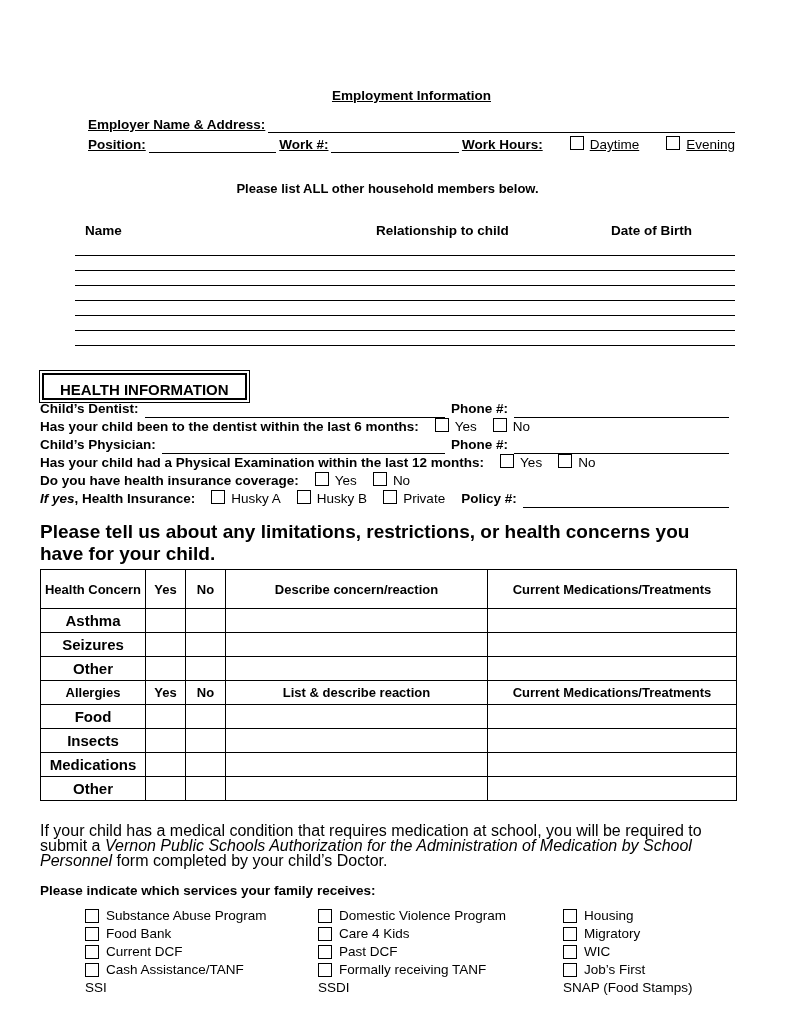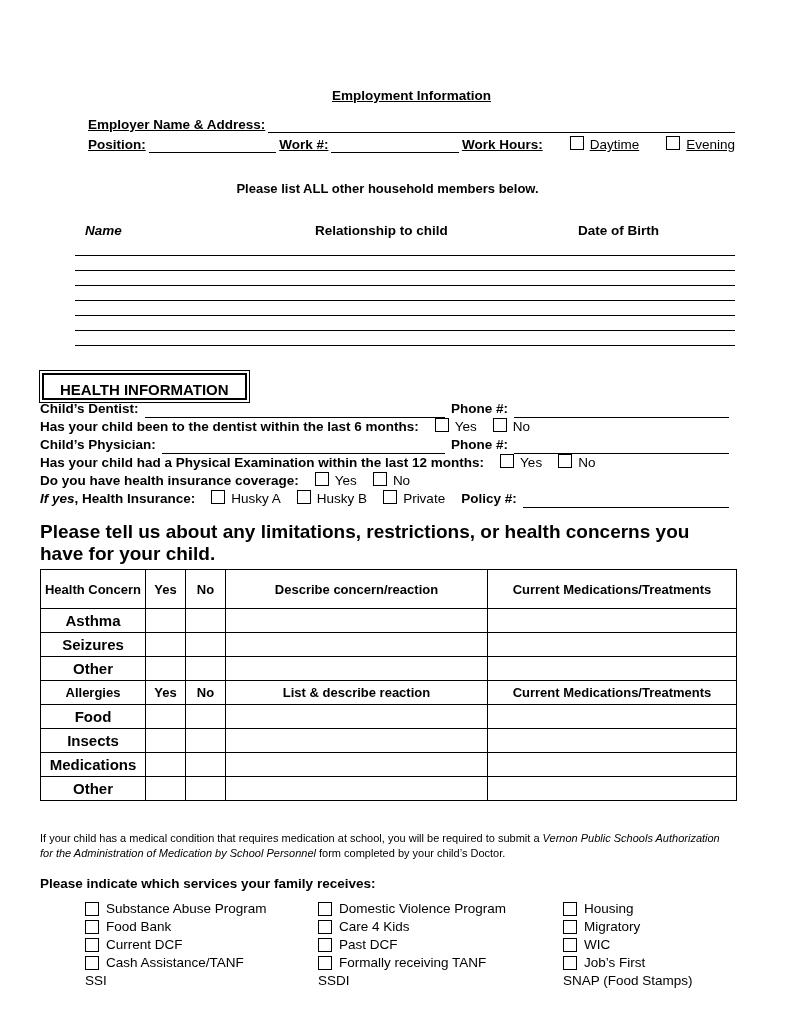--- a/index.html
+++ b/index.html
@@ -23,21 +23,21 @@
   
   .emp-section { margin-left: 48px; text-decoration: underline; }
   .emp-heading { font-size: 13.5px; text-decoration: underline; }
   .emp-heading-wrap { margin-bottom: 13px; }
   .emp-line { line-height: 17px; margin-bottom: 3px; font-size: 13.5px; }
 
   
   .household { margin-top: 28px; }
   .hh-heading { font-size: 13px; margin-bottom: 27px; }
   .hh-cols { margin-left: 45px; display: flex; font-size: 13.5px; }
-  .hh-col1 { width: 230px; font-style: italic; } .hh-col2 { width: 263px; }
+  .hh-col1 { width: 291px; } .hh-col2 { width: 235px; }
   .hh-lines { margin-left: 35px; }
   .hh-line { height: 14px; border-bottom: 1px solid #000; }
   .hh-line.first { height: 17px; }
 
   
   .hi-box { display: inline-block; margin-top: 27px; margin-left: 2px; padding: 6px 16px 0 16px; border: 2px solid #000; outline: 1px solid #000; outline-offset: 2px; font-weight: 700; font-size: 15px; }
   .h-line { display: flex; align-items: flex-end; margin-top: 0; line-height: 18px; font-size: 13.5px; }
   .h-line .blank { margin: 0 6px; }
   .yn { white-space: nowrap; margin-left: 16px; font-weight: 400; }
   .phone-blank { width: 215px; }
@@ -46,21 +46,21 @@
   
   .concern-table { border-collapse: collapse; table-layout: fixed; width: 100%; margin-top: 4px; }
   .concern-table th, .concern-table td { border: 1px solid #000; padding: 1px 3px; }
   .concern-table th { font-weight: 700; font-size: 13px; text-align: center; vertical-align: middle; }
   .hdr1 th { height: 36px; }
   .hdr2 th { height: 21px; }
   .drow td { height: 21px; }
   .row-label { font-size: 15px; font-weight: 700; text-align: center; vertical-align: middle; }
 
   
-  .note { margin-top: 30px; font-size: 11px; line-height: 15px; }
+  .note { margin-top: 22px; font-size: 16px; line-height: 15px; }
 
   
   .svc-heading { margin-top: 15px; font-weight: 700; font-size: 13.5px; }
   .svc-cols { display: flex; margin-left: 45px; margin-top: 9px; font-size: 13.5px; }
   .svc-col1 { width: 233px; } .svc-col2 { width: 245px; } .svc-col3 { flex: 1; }
   .svc-item { display: flex; align-items: center; line-height: 18px; white-space: nowrap; }
   .svc-item .cb { margin-right: 7px; }
 </style>
 </head>
 <body>

